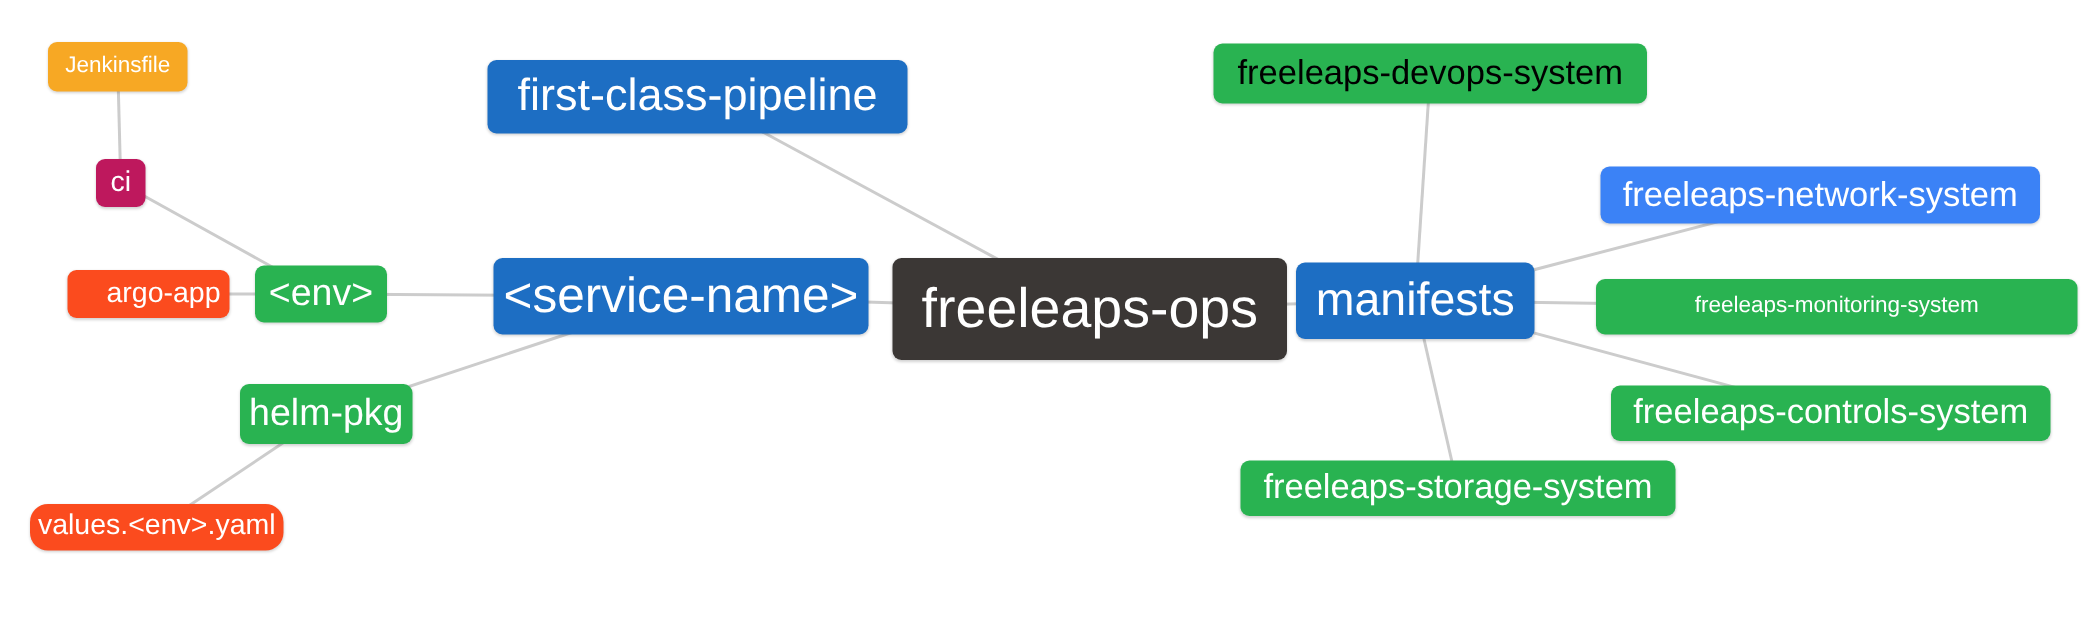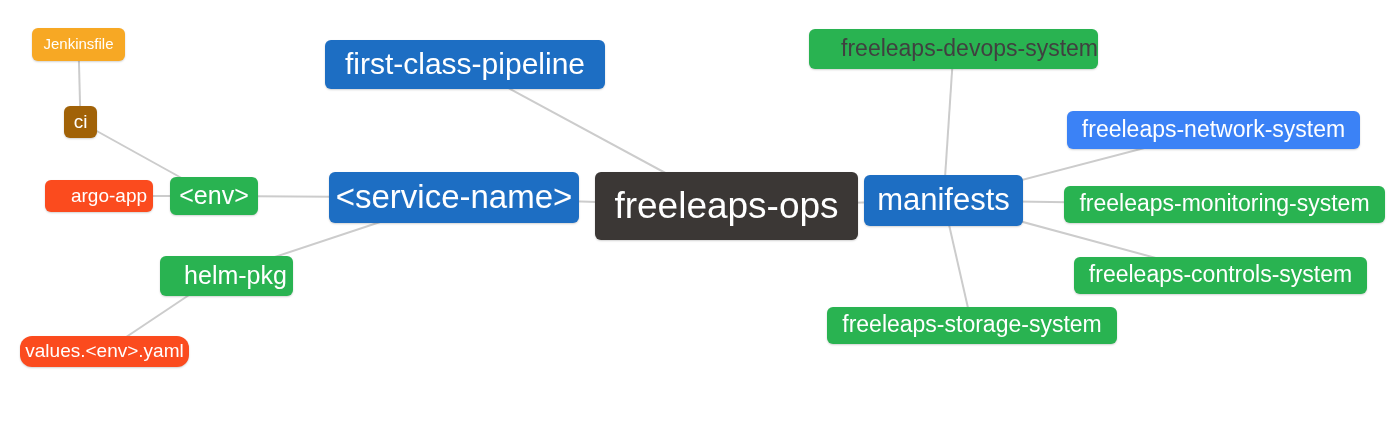--- a/index.html
+++ b/index.html
@@ -58,54 +58,54 @@
       <line x1="931.5" y1="200.5" x2="941.5" y2="49" stroke="#cccccc" stroke-width="2"></line>
       <line x1="931.5" y1="200.5" x2="1201.5" y2="130" stroke="#cccccc" stroke-width="2"></line>
       <line x1="931.5" y1="200.5" x2="1212.5" y2="204.5" stroke="#cccccc" stroke-width="2"></line>
       <line x1="931.5" y1="200.5" x2="1208.5" y2="275.5" stroke="#cccccc" stroke-width="2"></line>
       <line x1="931.5" y1="200.5" x2="960" y2="325.5" stroke="#cccccc" stroke-width="2"></line>
     </svg>
   <div id="node-layer">
       <div class="node" style="left: 20px; top: 28px; width: 93px; height: 33px; background: rgb(247, 168, 36); color: rgb(255, 255, 255); font-size: 15px;">
         <span class="node-label">Jenkinsfile</span>
       </div>
-      <div class="node" style="left: 52px; top: 106px; width: 33px; height: 32px; background: #a16207; color: rgb(255, 255, 255); font-size: 19px;">
+      <div class="node" style="left: 52px; top: 106px; width: 33px; height: 32px; background: #be185d; color: rgb(255, 255, 255); font-size: 19px;">
         <span class="node-label">ci</span>
       </div>
       <div class="node" style="left: 33px; top: 180px; width: 88px; height: 32px; background: rgb(251, 75, 30); color: rgb(255, 255, 255); font-size: 19px; padding-left: 20px;">
         <span class="node-label">argo-app</span>
       </div>
       <div class="node" style="left: 158px; top: 177px; width: 88px; height: 38px; background: rgb(41, 179, 81); color: rgb(255, 255, 255); font-size: 25px;">
         <span class="node-label">&lt;env&gt;</span>
       </div>
-      <div class="node" style="left: 148px; top: 256px; width: 115px; height: 40px; background: rgb(41, 179, 81); color: rgb(255, 255, 255); font-size: 25px; padding-left: 18px;">
+      <div class="node" style="left: 148px; top: 256px; width: 115px; height: 40px; background: rgb(41, 179, 81); color: rgb(255, 255, 255); font-size: 25px;">
         <span class="node-label">helm-pkg</span>
       </div>
       <div class="node" style="left: 8px; top: 336px; width: 169px; height: 31px; background: rgb(251, 75, 30); color: rgb(255, 255, 255); font-size: 19px; border-radius: 12px;">
         <span class="node-label">values.&lt;env&gt;.yaml</span>
       </div>
       <div class="node" style="left: 313px; top: 40px; width: 280px; height: 49px; background: rgb(29, 110, 195); color: rgb(255, 255, 255); font-size: 30px; align-items: center;">
         <span class="node-label">first-class-pipeline</span>
       </div>
       <div class="node" style="left: 317px; top: 172px; width: 250px; height: 51px; background: rgb(29, 110, 195); color: rgb(255, 255, 255); font-size: 33px;">
         <span class="node-label">&lt;service-name&gt;</span>
       </div>
       <div class="node" style="left: 583px; top: 172px; width: 263px; height: 68px; background: rgb(59, 55, 53); color: rgb(255, 255, 255); font-size: 37px; text-align: center;">
         <span class="node-label">freeleaps-ops</span>
       </div>
       <div class="node" style="left: 852px; top: 175px; width: 159px; height: 51px; background: rgb(29, 110, 195); color: rgb(255, 255, 255); font-size: 31px;">
         <span class="node-label">manifests</span>
       </div>
-      <div class="node" style="left: 797px; top: 29px; width: 289px; height: 40px; background: rgb(41, 179, 81); color: #404040; font-size: 23px; justify-content: flex-end;">
+      <div class="node" style="left: 797px; top: 29px; width: 289px; height: 40px; background: rgb(41, 179, 81); color: #000000; font-size: 23px;">
         <span class="node-label">freeleaps-devops-system</span>
       </div>
       <div class="node" style="left: 1055px; top: 111px; width: 293px; height: 38px; background: #3b82f6; color: rgb(255, 255, 255); font-size: 23px;">
         <span class="node-label">freeleaps-network-system</span>
       </div>
-      <div class="node" style="left: 1052px; top: 186px; width: 321px; height: 37px; background: rgb(41, 179, 81); color: rgb(255, 255, 255); font-size: 23px;">
+      <div class="node" style="left: 1052px; top: 186px; width: 321px; height: 37px; background: rgb(41, 179, 81); color: rgb(255, 255, 255); font-size: 15px;">
         <span class="node-label">freeleaps-monitoring-system</span>
       </div>
       <div class="node" style="left: 1062px; top: 257px; width: 293px; height: 37px; background: rgb(41, 179, 81); color: rgb(255, 255, 255); font-size: 23px;">
         <span class="node-label">freeleaps-controls-system</span>
       </div>
       <div class="node" style="left: 815px; top: 307px; width: 290px; height: 37px; background: rgb(41, 179, 81); color: rgb(255, 255, 255); font-size: 23px;">
         <span class="node-label">freeleaps-storage-system</span>
       </div>
     </div>
 </div>

